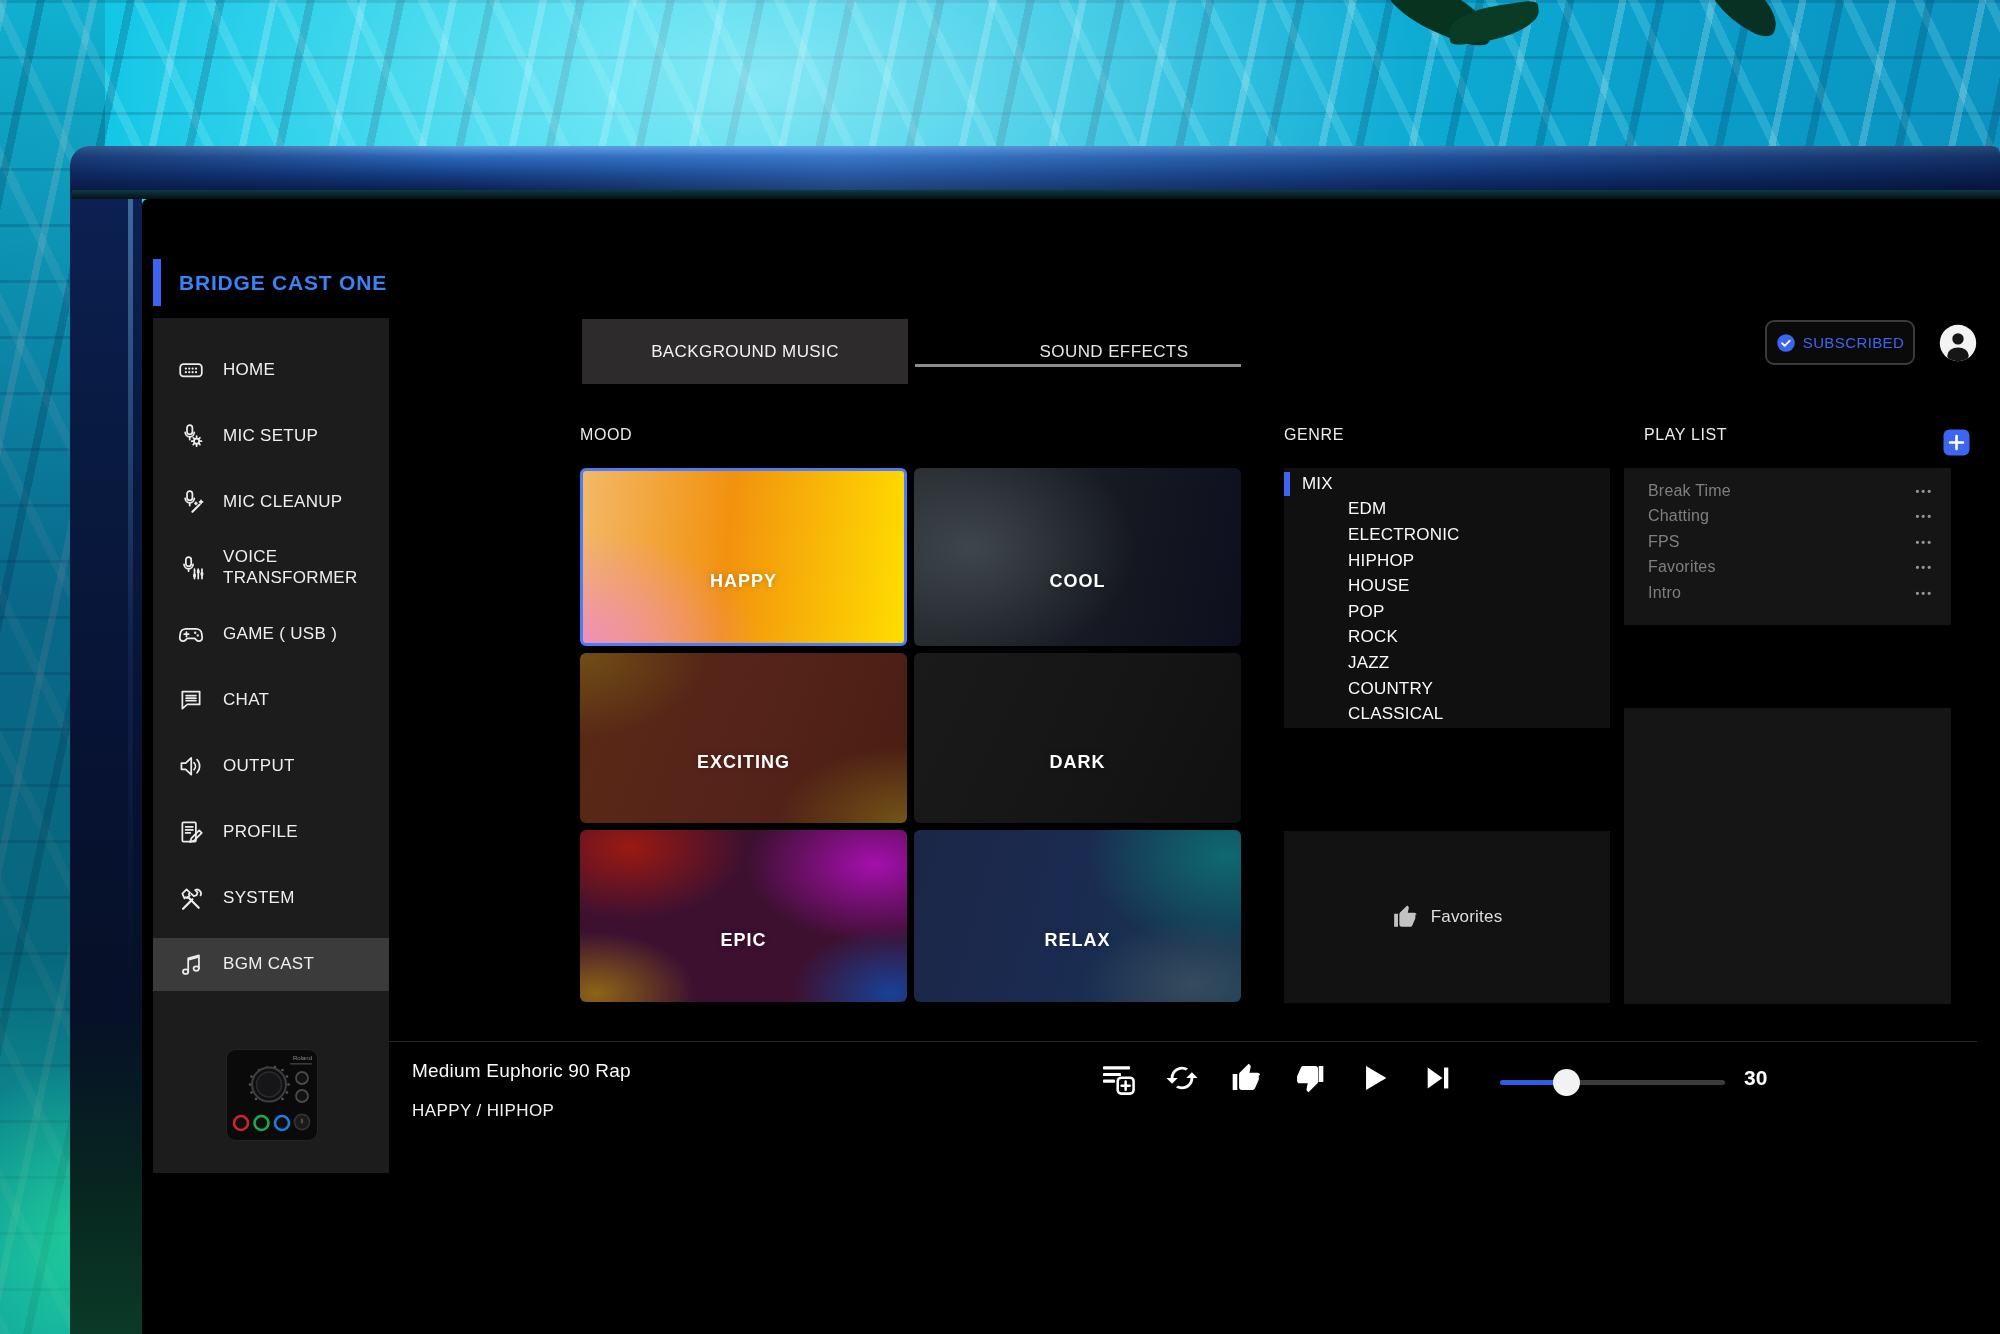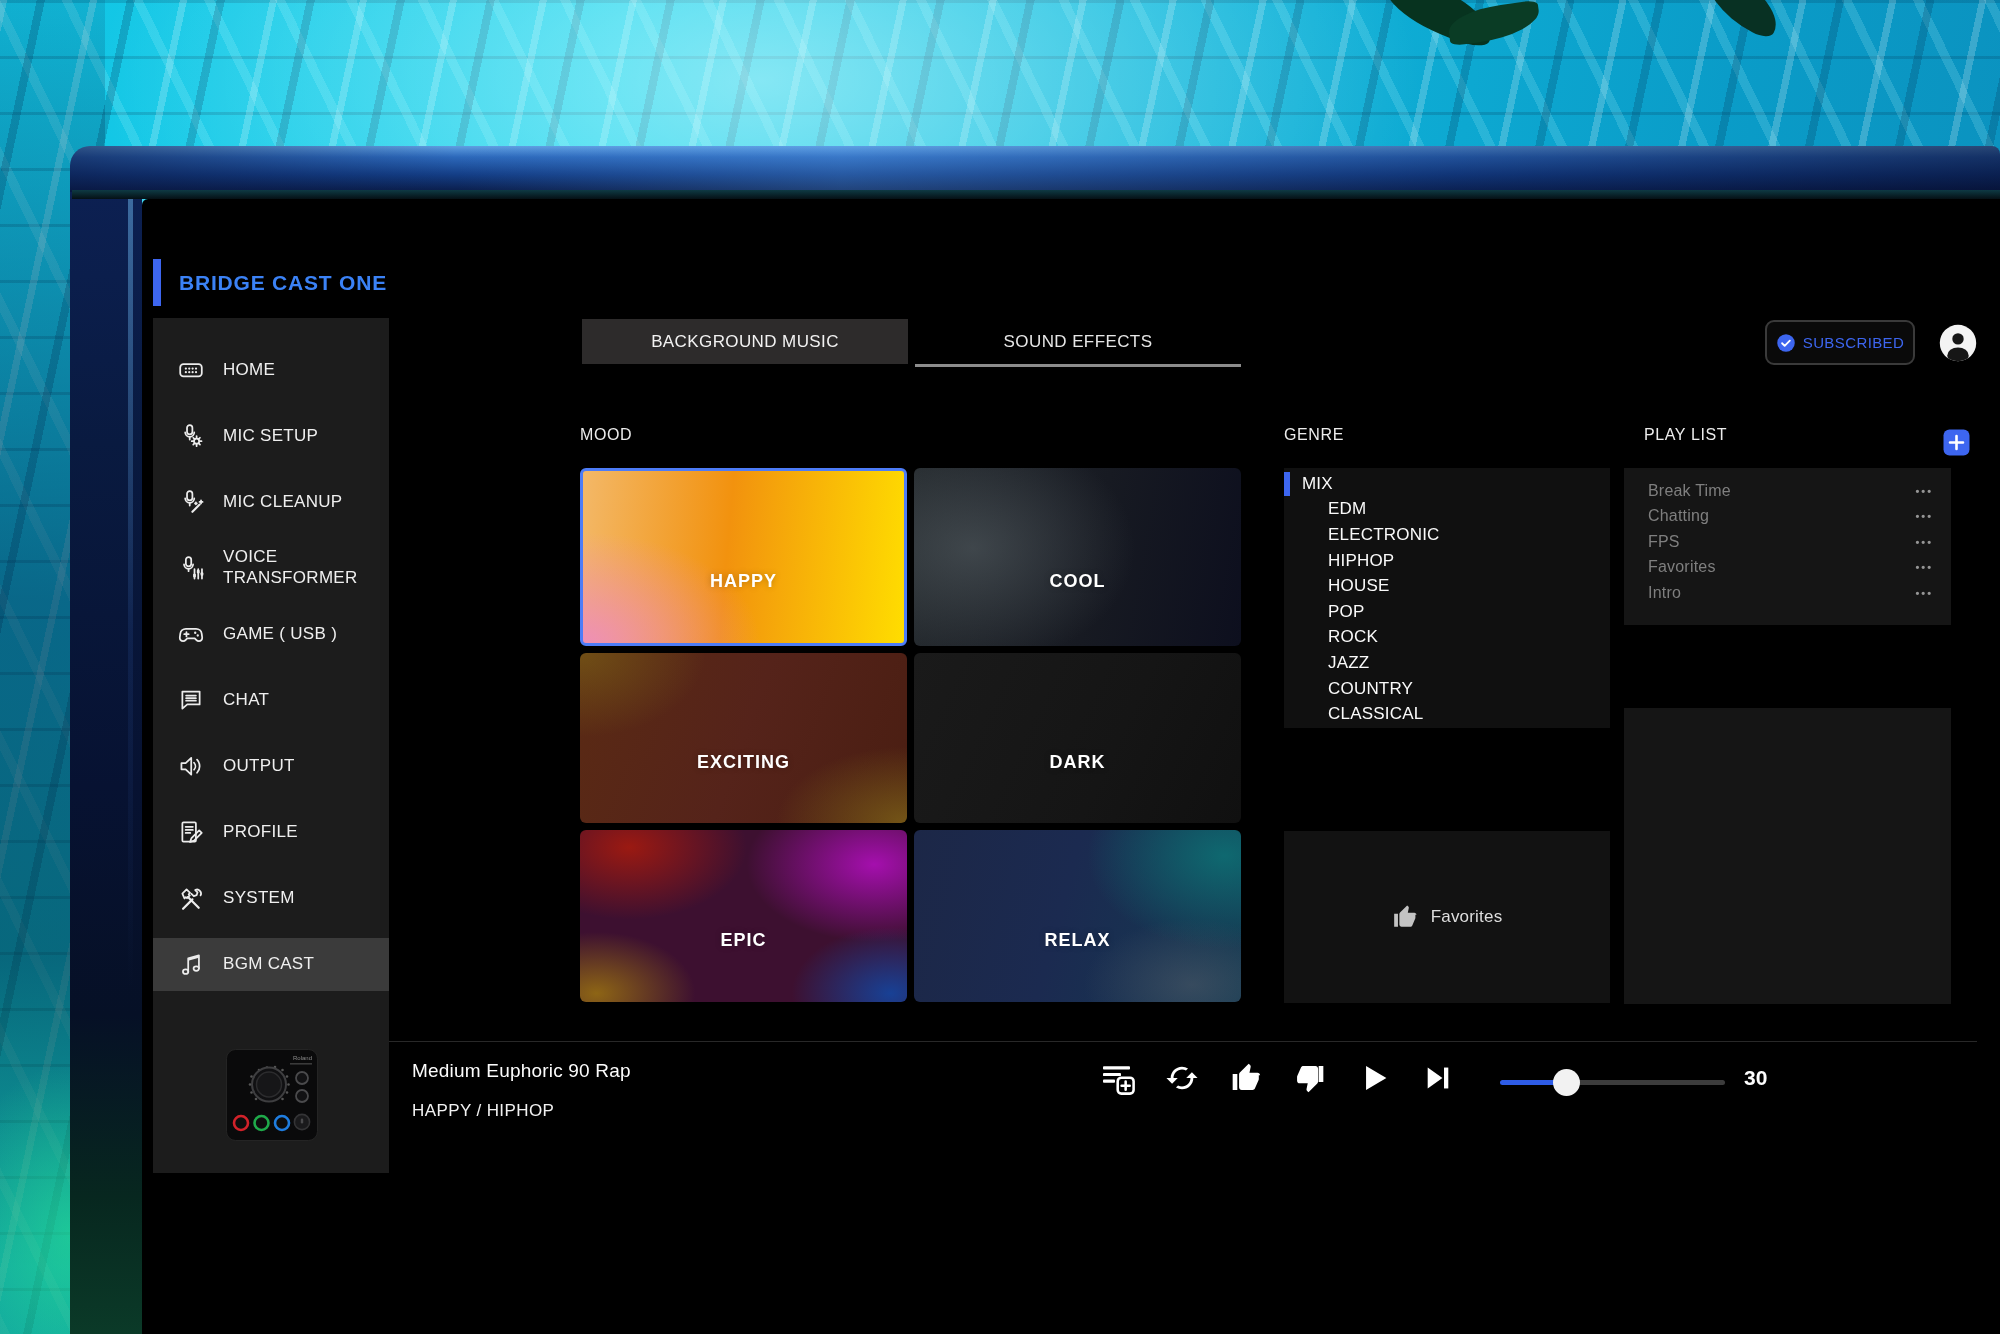--- a/index.html
+++ b/index.html
@@ -47,24 +47,24 @@
   .side-item.active{background:#3b3b3b;height:53px;margin-top:7px;}
   .side-icon{width:34px;display:flex;justify-content:center;flex:0 0 34px;}
   .side-label{margin-left:15px;font-size:17px;letter-spacing:.3px;color:#efefef;width:142px;line-height:1.22;}
   .icon-stroke{stroke:#ececec;fill:none;stroke-width:1.5;stroke-linecap:round;stroke-linejoin:round;}
   .icon-fill{fill:#ececec;stroke:none;}
 
   
   .device{left:226px;top:1049px;}
 
   
-  .tab{top:319px;width:326px;height:45px;display:flex;align-items:center;justify-content:center;
+  .tab{top:319px;width:326px;height:65px;display:flex;align-items:center;justify-content:center;
        font-size:17px;letter-spacing:.4px;color:#f2f2f2;}
   .tab.active{left:582px;background:#2d2b2b;}
-  .tab.inactive{left:915px;background:transparent;color:#e6e6e6;}
+  .tab.inactive{left:951px;background:transparent;color:#e6e6e6;}
   .tab-underline{left:915px;top:364px;width:326px;height:3px;background:#8c8c8c;}
 
   
   .subscribed{left:1765px;top:320px;width:150px;height:45px;border:2px solid #3a3a3a;border-radius:9px;
     background:#0a0a0a;display:flex;align-items:center;justify-content:center;gap:7px;box-sizing:border-box;}
   .subscribed span{color:#3d66f0;font-size:15px;letter-spacing:.4px;}
   .avatar{left:1939px;top:324px;width:38px;height:38px;}
 
   
   .sec-label{font-size:16px;letter-spacing:.6px;color:#ececec;}
@@ -92,21 +92,21 @@
      radial-gradient(55% 65% at 5% 95%, rgba(150,110,18,.9), rgba(0,0,0,0) 55%),
      radial-gradient(55% 70% at 95% 95%, rgba(20,70,160,.9), rgba(0,0,0,0) 55%),
      #3d1030;}
   .t-relax{background:
      radial-gradient(70% 90% at 95% 15%, rgba(14,110,115,.9), rgba(0,0,0,0) 60%),
      radial-gradient(60% 70% at 85% 90%, rgba(95,100,110,.45), rgba(0,0,0,0) 55%),
      linear-gradient(105deg,#1c2747 0%,#1b2a50 45%,#143a52 100%); justify-content: center;}
 
   
   .genre-box{left:1284px;top:468px;width:326px;height:260px;background:#101010;padding-top:3px;box-sizing:border-box;overflow:hidden;}
-  .genre-item{height:25.6px;display:flex;align-items:center;position:relative;padding-left:44px;font-size:17px;color:#fafafa;letter-spacing:.2px;}
+  .genre-item{height:25.6px;display:flex;align-items:center;position:relative;padding-left:64px;font-size:17px;color:#fafafa;letter-spacing:.2px;}
   .genre-item.selected{padding-left:18px;}
   .genre-bar{display:none;position:absolute;left:0;top:1px;bottom:1px;width:6px;background:#3d66f0;}
   .genre-item.selected .genre-bar{display:block;}
   .fav-box{left:1284px;top:831px;width:326px;height:172px;background:#121212;display:flex;align-items:center;justify-content:center;gap:13px;}
   .fav-box span{font-size:17px;color:#dedede;letter-spacing:.2px;}
 
   
   .plus-btn{left:1943px;top:429px;width:27px;height:27px;}
   .pl-box{left:1624px;width:327px;background:#151515;box-sizing:border-box;}
   .pl-box.one{top:468px;height:157px;padding-top:10px;}

